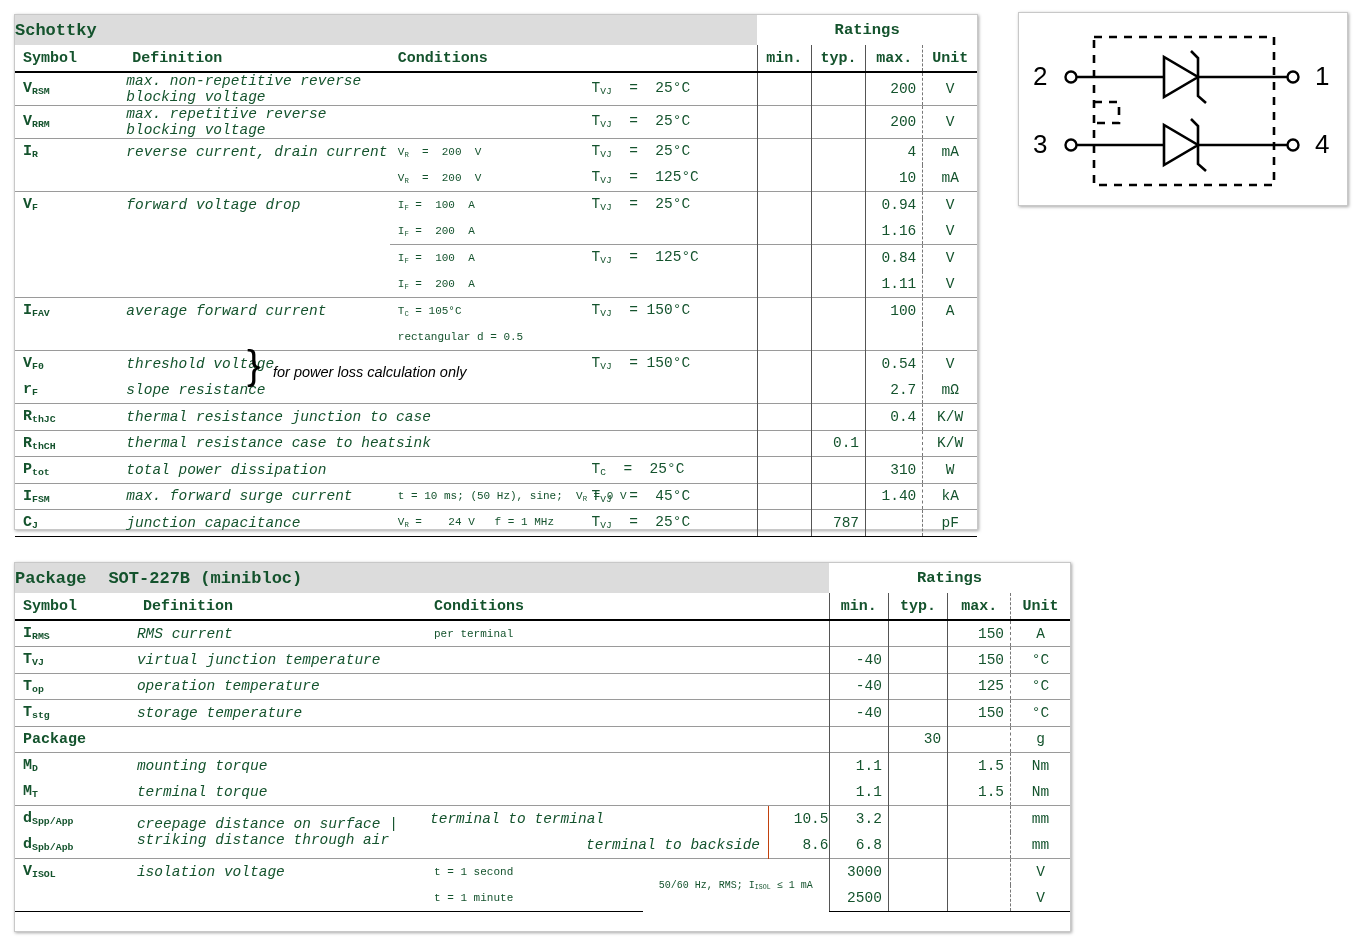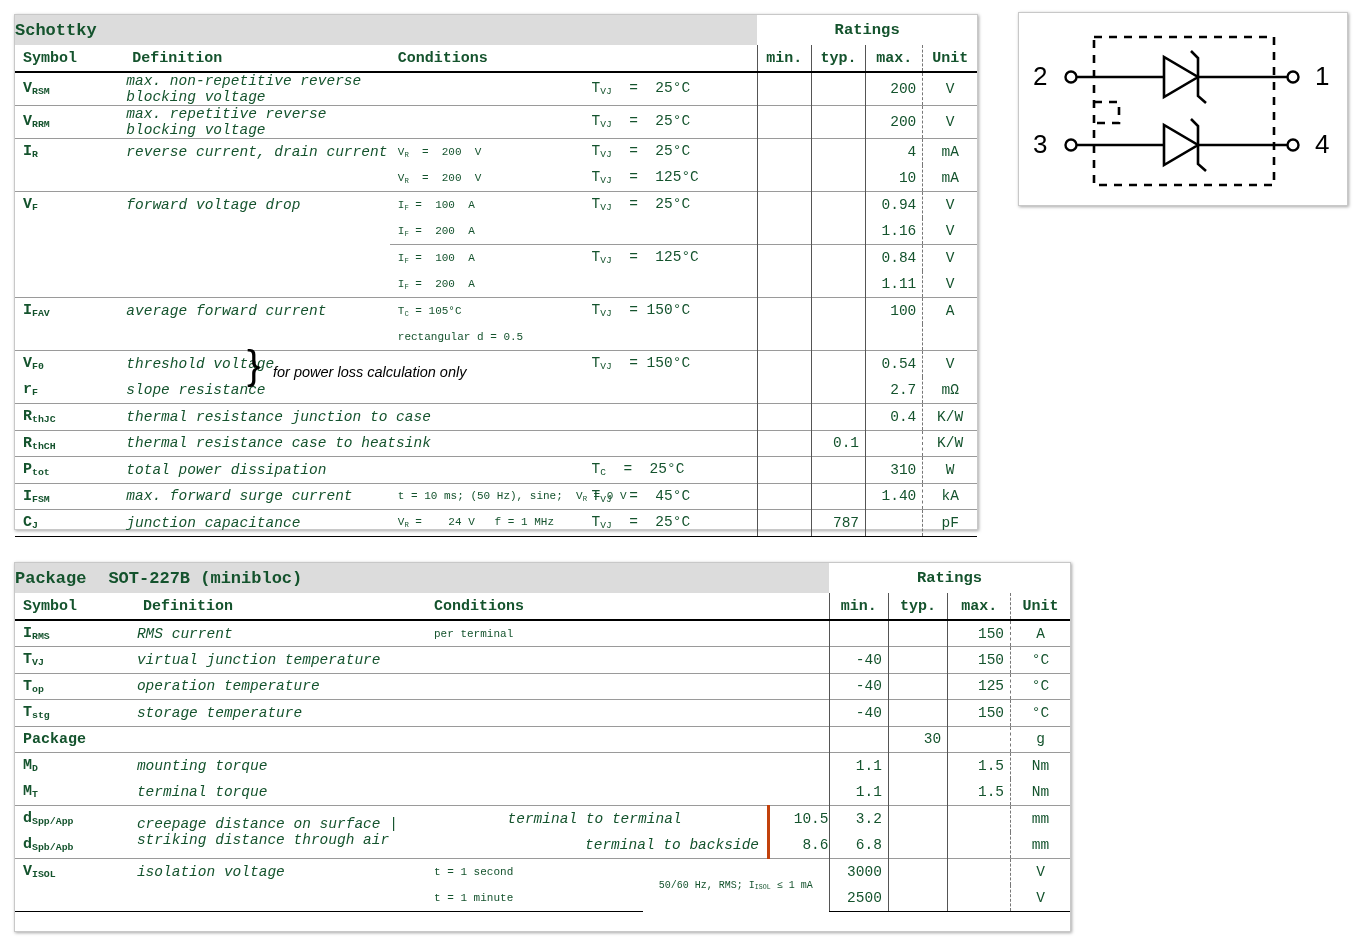--- a/index.html
+++ b/index.html
@@ -131,21 +131,21 @@
     font-weight: 300;
     line-height: 1;
     color: #000;
   }
 
   
   td.subnum {
     font-size: 14.5px;
     text-align: right;
     padding-right: 6px;
-    border-left: 3px solid #c2410c;
+    border-left: 1px solid #c2410c;
   }
 
   
   .diagram {
     position: absolute;
     background: #ffffff;
     border: 1px solid #c8c8c8;
     box-shadow: 1px 1px 3px rgba(0,0,0,0.35);
     box-sizing: border-box;
     z-index: 2;
@@ -466,21 +466,21 @@
           <td class="def" colspan="4">terminal torque</td>
           <td class="val">1.1</td>
           <td class="val"></td>
           <td class="val">1.5</td>
           <td class="unit">Nm</td>
         </tr>
 
         <tr class="drow sep-minor">
           <td class="sym"><span>d</span><sub>Spp/App</sub></td>
           <td class="def" rowspan="2" style="vertical-align:middle;">creepage distance on surface | striking distance through air</td>
-          <td class="cond2" colspan="2" style="text-align:center; padding-right:8px; font-style:italic;">terminal to terminal</td>
+          <td class="cond2" colspan="2" style="text-align:left; padding-right:8px; font-style:italic;">terminal to terminal</td>
           <td class="subnum">10.5</td>
           <td class="val">3.2</td>
           <td class="val"></td>
           <td class="val"></td>
           <td class="unit">mm</td>
         </tr>
 
         <tr class="drow sep-none">
           <td class="sym"><span>d</span><sub>Spb/Apb</sub></td>
           <td class="cond2" colspan="2" style="text-align:right; padding-right:8px; font-style:italic;margin-top:30px;">terminal to backside</td>

